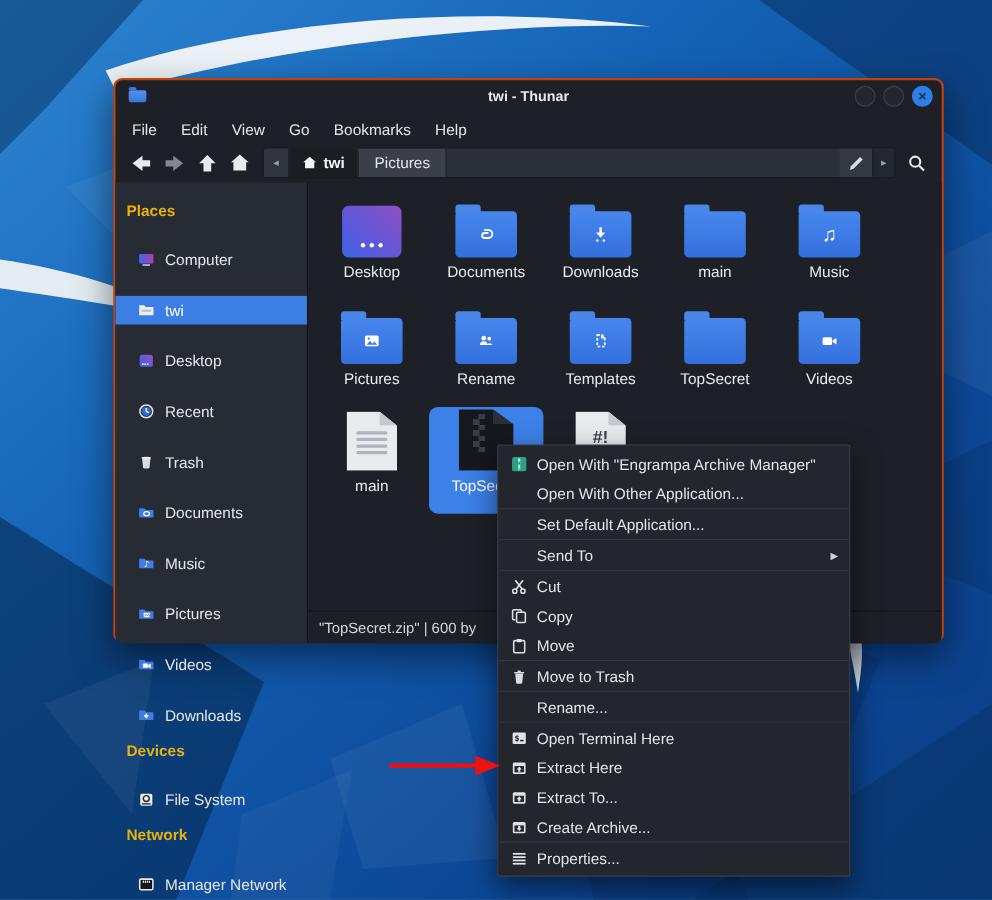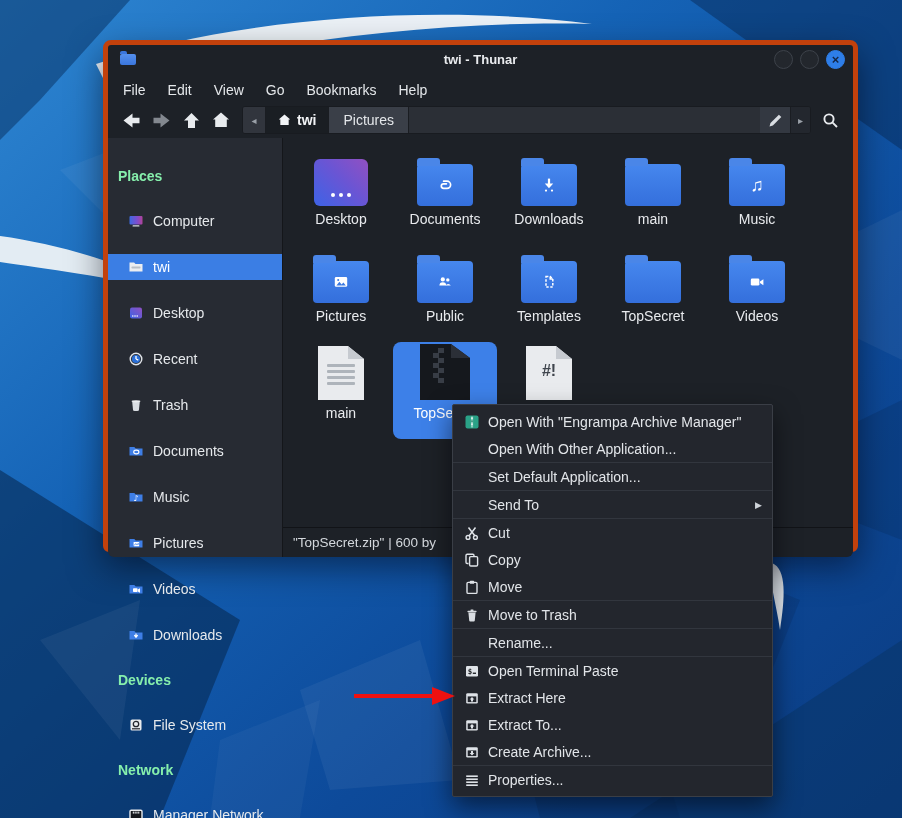--- a/index.html
+++ b/index.html
@@ -3,22 +3,22 @@
 <meta charset="utf-8">
 <style>
   * { margin:0; padding:0; box-sizing:border-box; }
   html,body { width:902px; height:818px; overflow:hidden; font-family:"Liberation Sans", sans-serif; }
 
   
   .desktop { position:absolute; inset:0; width:902px; height:818px; background:#11509e; }
   .desktop svg { position:absolute; inset:0; }
 
   
-  .window { position:absolute; left:103px; top:40px; width:755px; height:512px;
-            background:#1d2127; border:5px solid #c2410c; border-radius:8px 8px 6px 6px;
+  .window { position:absolute; left:103px; top:71px; width:755px; height:512px;
+            background:#1d2127; border:2px solid #c2410c; border-radius:8px 8px 6px 6px;
             box-shadow:0 14px 34px rgba(0,0,10,.5); }
 
   .titlebar { height:29px; display:flex; align-items:center; padding:0 8px; position:relative; }
   .tb-folder { width:16px; height:11px; background:linear-gradient(180deg,#5590ee,#3a76dd); border-radius:2px; position:relative; margin-left:4px; }
   .tb-folder::before { content:""; position:absolute; top:-3px; left:0; width:7px; height:3px; background:#3a76dd; border-radius:2px 2px 0 0; }
   .tb-title { position:absolute; left:0; right:0; text-align:center; font-size:13px; font-weight:bold; color:#e9ebee; }
   .tb-controls { margin-left:auto; display:flex; gap:7px; z-index:2; }
   .tb-btn { width:19px; height:19px; border-radius:50%; background:#23272d; border:1.5px solid #3d424a; }
   .tb-close { background:#2e7ee8; border-color:#2e7ee8; color:#132544; font-size:13px; font-weight:bold;
               display:flex; align-items:center; justify-content:center; line-height:1; }
@@ -40,22 +40,22 @@
   .crumb-edit { width:30px; display:flex; align-items:center; justify-content:center; background:#333841; }
   .crumb-next { width:20px; display:flex; align-items:center; justify-content:center;
                 color:#9aa0a8; font-size:10px; background:#23272e; border-left:1px solid #1a1d22; }
   .search-btn { width:30px; height:28px; margin-left:4px; display:flex; align-items:center; justify-content:center; }
 
   .winbody { display:flex; height:419px; }
 
   
   .sidebar { width:175px; background:#272b33; border-right:1px solid #14161a; padding-top:6px;
              border-radius:0 0 0 6px; }
-  .shead { height:24px; margin-top:20px; display:flex; align-items:center; padding-left:10px;
-           font-size:14px; font-weight:bold; color:#86efac; }
+  .shead { height:24px; margin-top:7px; display:flex; align-items:center; padding-left:10px;
+           font-size:14px; font-weight:bold; color:#eab308; }
   .srow { height:26px; display:flex; align-items:center; gap:9px; padding-left:20px;
           font-size:14px; color:#e6e9ec;margin-top:20px; }
   .srow.selected { background:#3b7ee4; color:#ffffff; }
   .sicon { width:16px; height:16px; flex:0 0 16px; display:flex; align-items:center; justify-content:center; }
 
   
   .main { flex:1; position:relative; background:#1d2127; border-radius:0 0 6px 0; }
   .filegrid { position:absolute; left:0; right:0; top:0; bottom:30px; padding:10px 0 0 6px;
               display:flex; flex-wrap:wrap; align-content:flex-start; overflow:hidden; }
   .cell { width:104px; height:97px; display:flex; flex-direction:column; align-items:center; border-radius:8px; }
@@ -436,21 +436,21 @@
           <div class="icon-area">
               <div class="folder">
             <svg width="18" height="18" viewBox="0 0 18 18">
                   <circle cx="6.8" cy="6.4" r="2.1" fill="#fff"></circle>
                   <path d="M3.4 12.6 a3.4 3.4 0 0 1 6.8 0 z" fill="#fff"></path>
                   <circle cx="11.8" cy="6.9" r="1.7" fill="#fff"></circle>
                   <path d="M9.6 12.6 a2.9 2.9 0 0 1 5.2 0 z" fill="#fff"></path>
                 </svg>
           </div>
             </div>
-          <div class="flabel">Public</div>
+          <div class="flabel">Rename</div>
         </div>
 
         <div class="cell">
           <div class="icon-area">
               <div class="folder">
             <svg width="18" height="18" viewBox="0 0 18 18">
                   <path d="M6 3.4 h4.2 l2.6 2.6 v8 h-6.8 z" fill="none" stroke="#fff" stroke-width="1.5" stroke-dasharray="2.4 1.6"></path>
                   <path d="M10.2 3.4 v2.6 h2.6" fill="none" stroke="#fff" stroke-width="1.5"></path>
                 </svg>
           </div>
@@ -611,21 +611,21 @@
   <div class="msep"></div>
 
   <div class="mi">
     <span class="mico">
       <svg width="16" height="16" viewBox="0 0 16 16">
           <rect x="2" y="3" width="12" height="10.4" rx="1.2" fill="#dfe3e8"></rect>
           <text x="3.8" y="10.8" font-size="7.5" font-weight="bold" fill="#17191d" font-family="DejaVu Sans Mono, monospace">$</text>
           <rect x="8.8" y="9.6" width="3.2" height="1.3" fill="#17191d"></rect>
         </svg>
     </span>
-    <span class="mlabel">Open Terminal Paste</span>
+    <span class="mlabel">Open Terminal Here</span>
   </div>
 
   <div class="mi">
     <span class="mico">
       <svg width="16" height="16" viewBox="0 0 16 16">
           <rect x="2.2" y="3.2" width="11.6" height="10.4" rx="1.4" fill="#dfe3e8"></rect>
           <rect x="3.7" y="6.4" width="8.6" height="5.7" fill="#23262d"></rect>
           <path d="M8 6.9 L10.4 9.5 H9 v2 H7 v-2 H5.6 Z" fill="#dfe3e8"></path>
         </svg>
     </span>

